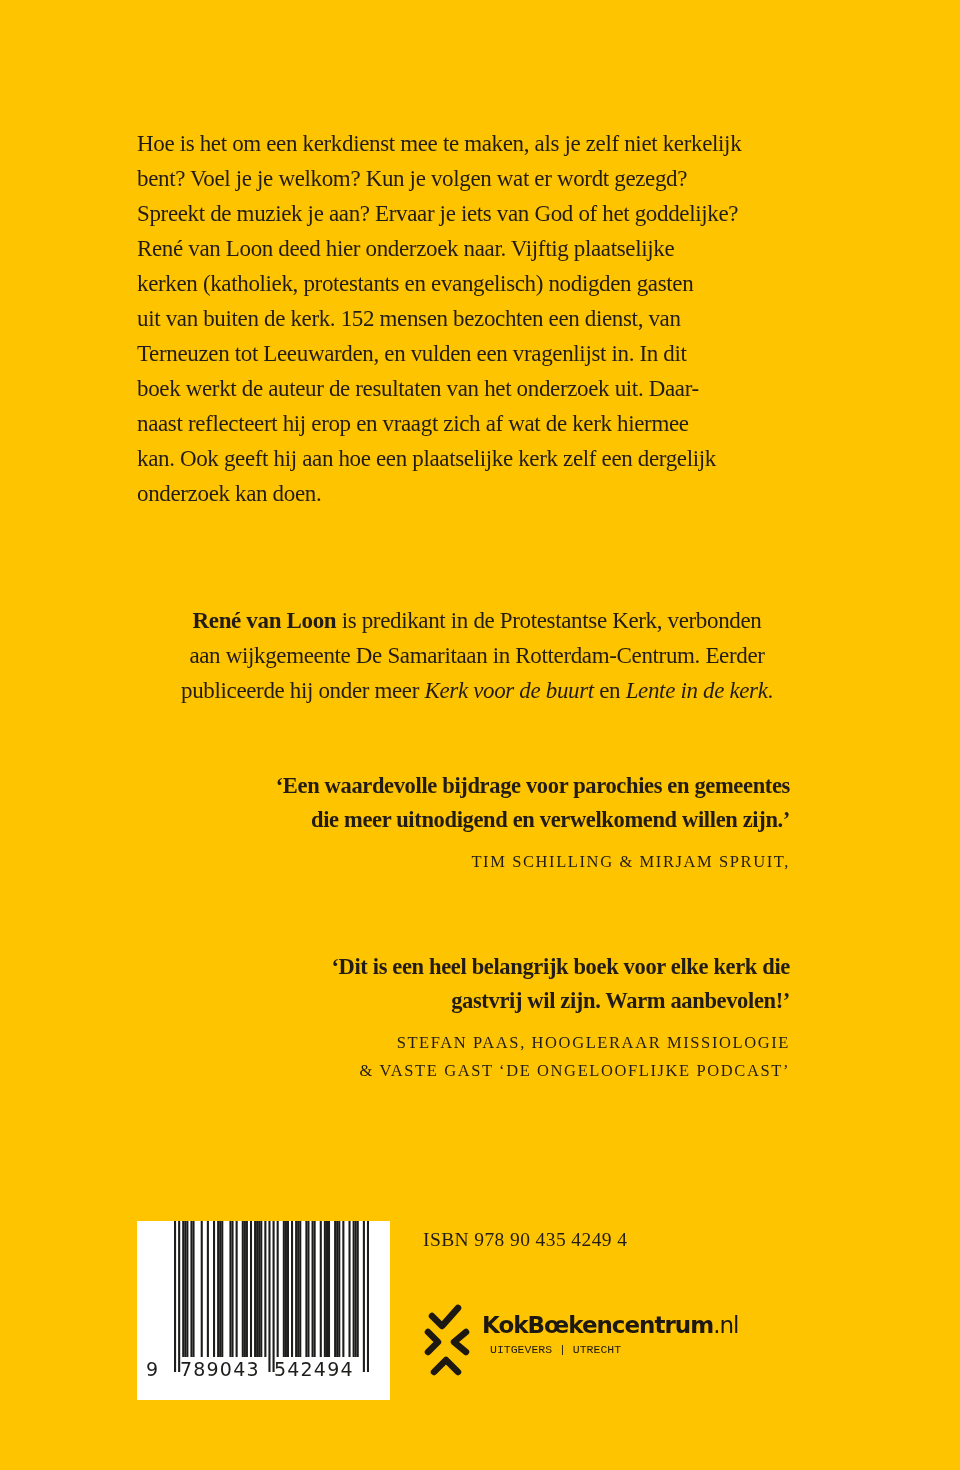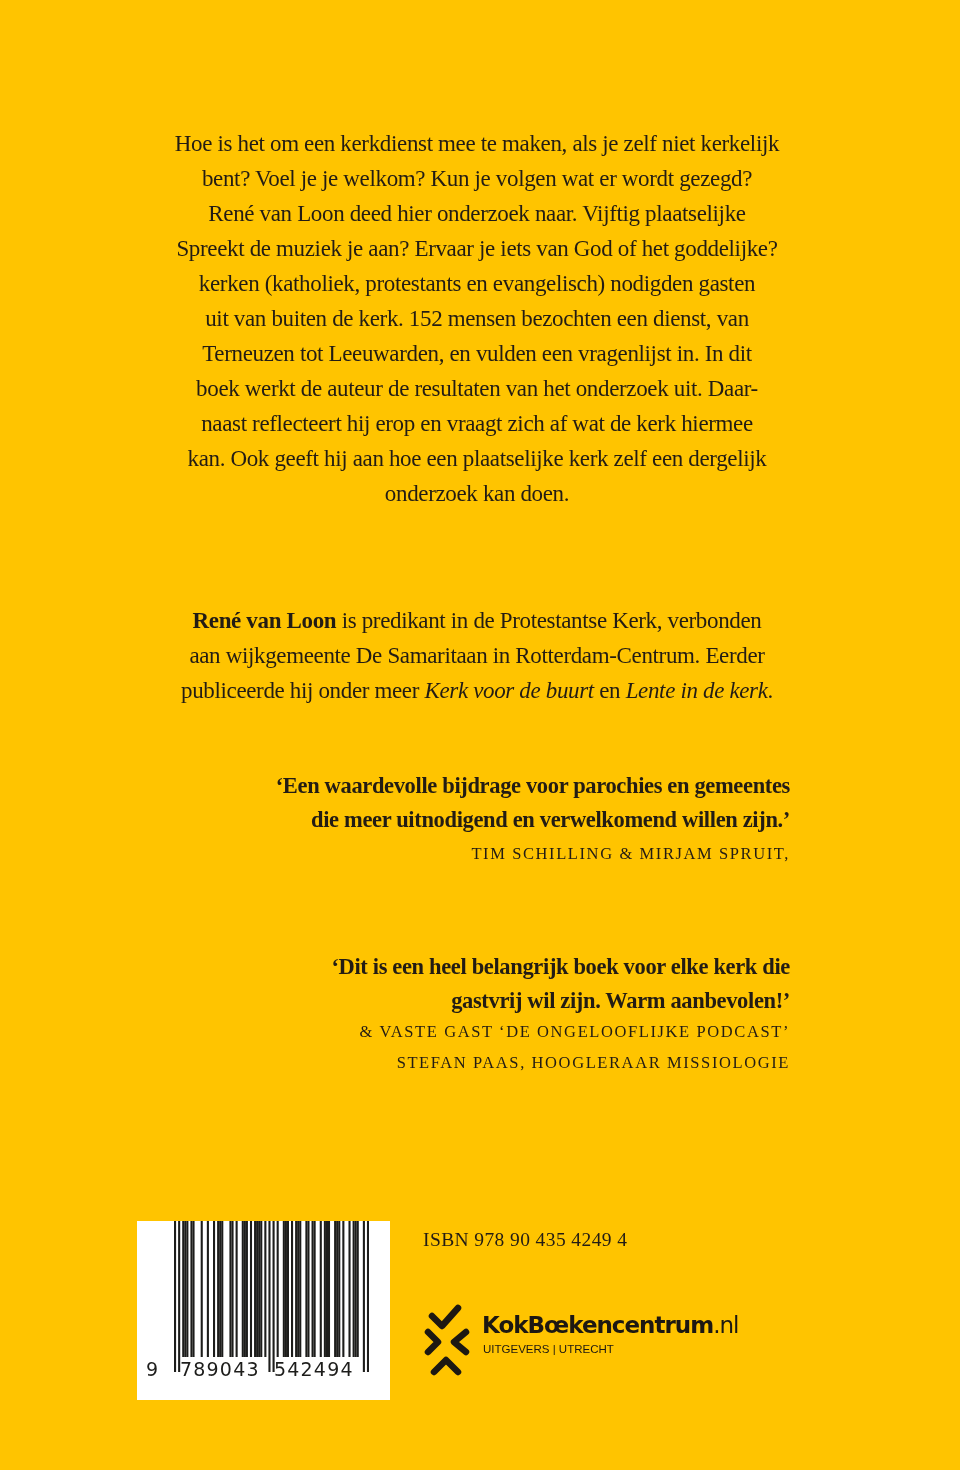--- a/index.html
+++ b/index.html
@@ -9,21 +9,20 @@
     position: relative;
     overflow: hidden;
     color: #231c14;
     font-family: "Liberation Serif", "DejaVu Serif", serif;
   }
   .abs { position: absolute; }
   .blurb {
     left: 137px; top: 126px; width: 680px;
     font-size: 23px; line-height: 35px;
     letter-spacing: -0.35px;
-    text-align: center;
   }
   .blurb .line { display: block; white-space: nowrap; }
   .bio {
     left: 137px; top: 603px; width: 680px;
     font-size: 23px; line-height: 35px;
     letter-spacing: -0.35px;
     text-align: center;
   }
   .bio .line { display: block; white-space: nowrap; }
   .bio b { font-weight: 700; }
@@ -35,21 +34,21 @@
     display: block; white-space: nowrap;
     font-weight: 700; font-size: 22.5px; line-height: 34px;
     letter-spacing: -0.35px;
   }
   .quote .src-line {
     display: block; white-space: nowrap;
     font-size: 16.5px; line-height: 28px;
     letter-spacing: 1.6px;
     text-transform: uppercase;
   }
-  .quote .src-first { margin-top: 3px; }
+  .quote .src-first { margin-top: 11px; }
   .barcode-box {
     left: 137px; top: 1221px; width: 253px; height: 179px;
     background: #ffffff;
   }
   .barcode-svg { position: absolute; left: 37px; top: 0; }
   .bc-digit {
     position: absolute; top: 138px;
     font-family: "DejaVu Sans", sans-serif;
     font-size: 19px; color: #1d1d1b; letter-spacing: 1.2px;
     line-height: 20px;
@@ -62,33 +61,33 @@
   .logo { left: 420px; top: 1302px; width: 330px; height: 80px; text-align: center; }
   .logo-mark { position: absolute; left: 0; top: 0; }
   .logo-name {
     position: absolute; left: 62px; top: 10px; white-space: nowrap;
     font-family: "DejaVu Sans", sans-serif;
     font-size: 23px; letter-spacing: -1px; color: #1d1812;
   }
   .logo-name .strong { font-weight: 700; }
   .logo-name .light { font-weight: 400; }
   .logo-sub {
-    position: absolute; left: 63px; top: 41px; white-space: nowrap;
-    font-family: Liberation Sans, sans-serif;
+    position: absolute; left: 70px; top: 41px; white-space: nowrap;
+    font-family: Liberation Mono, monospace;
     font-size: 11.5px; letter-spacing: 0px; color: #1d1812;
   }
 </style>
 </head>
 <body>
 
 <div class="abs blurb">
   <span class="line">Hoe is het om een kerkdienst mee te maken, als je zelf niet kerkelijk</span>
   <span class="line">bent? Voel je je welkom? Kun je volgen wat er wordt gezegd?</span>
+  <span class="line">Spreekt de muziek je aan? Ervaar je iets van God of het goddelijke?</span>
   <span class="line">René van Loon deed hier onderzoek naar. Vijftig plaatselijke</span>
-  <span class="line">Spreekt de muziek je aan? Ervaar je iets van God of het goddelijke?</span>
   <span class="line">kerken (katholiek, protestants en evangelisch) nodigden gasten</span>
   <span class="line">uit van buiten de kerk. 152 mensen bezochten een dienst, van</span>
   <span class="line">Terneuzen tot Leeuwarden, en vulden een vragenlijst in. In dit</span>
   <span class="line">boek werkt de auteur de resultaten van het onderzoek uit. Daar-</span>
   <span class="line">naast reflecteert hij erop en vraagt zich af wat de kerk hiermee</span>
   <span class="line">kan. Ook geeft hij aan hoe een plaatselijke kerk zelf een dergelijk</span>
   <span class="line">onderzoek kan doen.</span>
 </div>
 
 <div class="abs bio">
@@ -99,22 +98,22 @@
 
 <div class="abs quote" style="top:769px;">
   <span class="q-line">‘Een waardevolle bijdrage voor parochies en gemeentes</span>
   <span class="q-line">die meer uitnodigend en verwelkomend willen zijn.’</span>
   <span class="src-line src-first">Tim Schilling &amp; Mirjam Spruit,</span>
 </div>
 
 <div class="abs quote" style="top:950px;">
   <span class="q-line">‘Dit is een heel belangrijk boek voor elke kerk die</span>
   <span class="q-line">gastvrij wil zijn. Warm aanbevolen!’</span>
+  <span class="src-line src-first">Stefan Paas, hoogleraar missiologie</span>
   <span class="src-line">&amp; vaste gast ‘De Ongelooflijke Podcast’</span>
-  <span class="src-line src-first">Stefan Paas, hoogleraar missiologie</span>
 </div>
 
 <div class="abs barcode-box">
   <svg class="barcode-svg" id="barcode-svg" width="195" height="152" viewBox="0 0 95 152" preserveAspectRatio="none">
       <rect x="0" y="0" width="1.02" height="151" fill="#1d1d1b"></rect>
       <rect x="2" y="0" width="1.02" height="151" fill="#1d1d1b"></rect>
       <rect x="4" y="0" width="1.02" height="136" fill="#1d1d1b"></rect>
       <rect x="5" y="0" width="1.02" height="136" fill="#1d1d1b"></rect>
       <rect x="6" y="0" width="1.02" height="136" fill="#1d1d1b"></rect>
       <rect x="8" y="0" width="1.02" height="136" fill="#1d1d1b"></rect>

